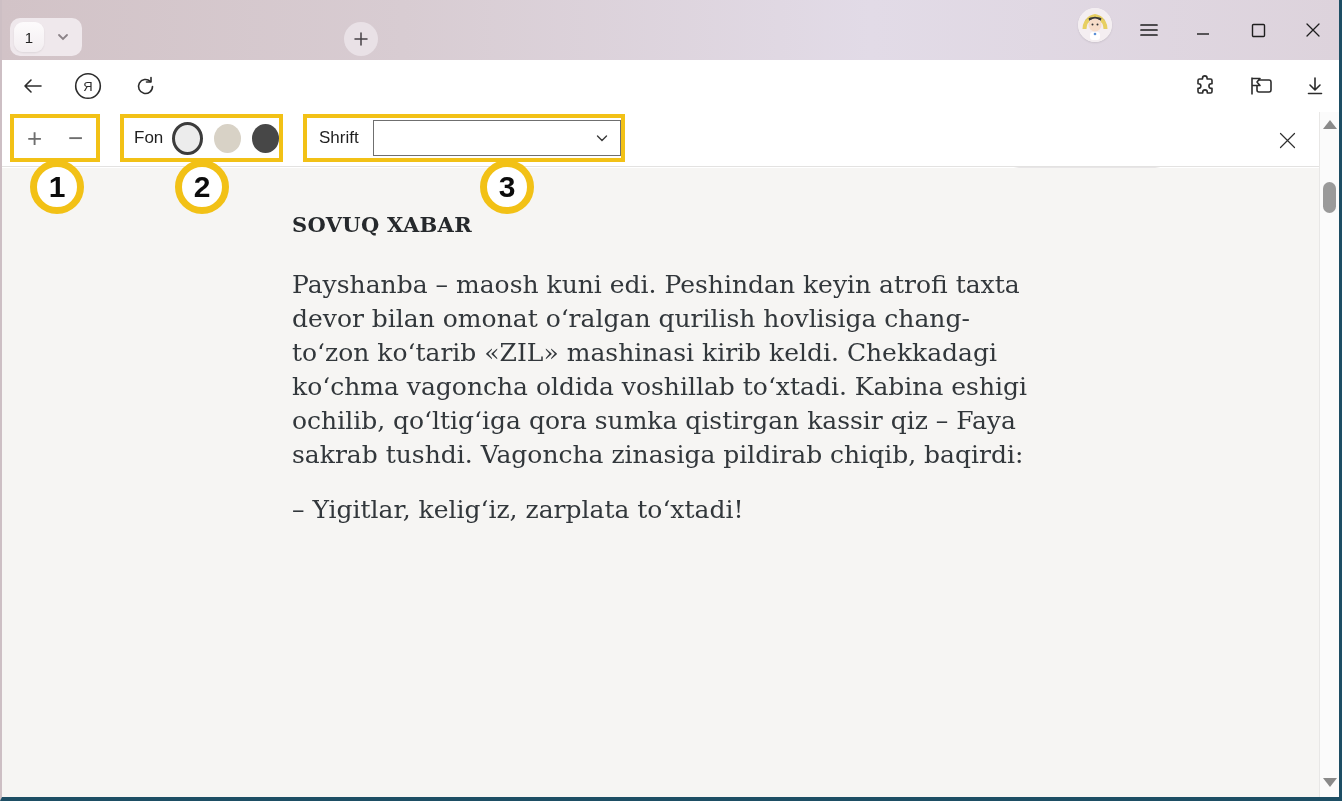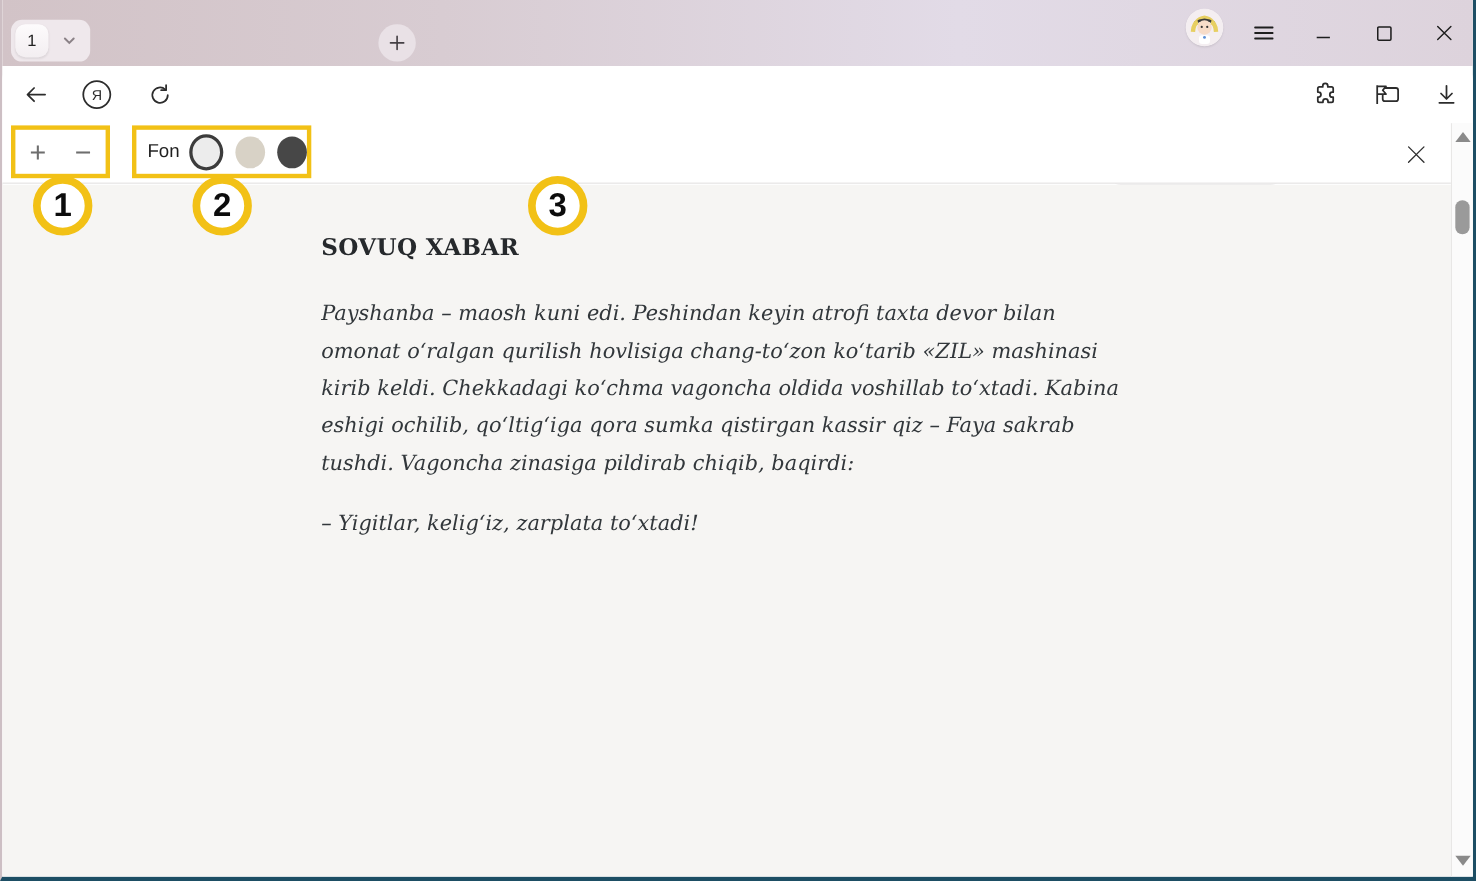--- a/index.html
+++ b/index.html
@@ -122,21 +122,21 @@
   .badge2 { left: 173px; top: 160px; }
   .badge3 { left: 478px; top: 160px; }
 
   
   .content {
     position: absolute; left: 0; top: 168px; right: 20px; bottom: 0;
     background: #f6f5f3; overflow: hidden;
   }
   .bookcol { margin-left: 290px; width: 744px; font-family: "DejaVu Serif", serif; color: #32373b; }
   .bookcol h2 { font-size: 21px; color: #26292c; margin-top: 44px; letter-spacing: .3px; }
-  .bookcol p { font-size: 19px; line-height: 34px; margin-top: 21px; font-style: italic; }
+  .bookcol p { font-size: 25px; line-height: 34px; margin-top: 21px; }
   .bookcol p.first { margin-top: 31px; }
 
   
   .scrollbar {
     position: absolute; right: 0; top: 112px; bottom: 0; width: 20px;
     background: #fbfbfb; border-left: 1px solid #e8e7e6;
     display: flex; flex-direction: column; align-items: center;
   }
   .sb-up, .sb-down { width: 0; height: 0; border-left: 7px solid transparent; border-right: 7px solid transparent; }
   .sb-up   { margin-top: 8px;  border-bottom: 9px solid #8a8a8a; }
@@ -290,20 +290,28 @@
     <div class="ybox ybox1">
       <span class="zbtn">+</span>
       <span class="zbtn">−</span>
     </div>
     <div class="ybox ybox2">
       <span class="fonlabel">Fon</span>
       <span class="circle c-light"></span>
       <span class="circle c-beige"></span>
       <span class="circle c-dark"></span>
     </div>
+    <div class="ybox ybox3">
+      <span class="shriftlabel">Shrift</span>
+      <span class="fontselect">
+        <svg width="16" height="16" viewBox="0 0 16 16" fill="none" stroke="#3a3a3a" stroke-width="1.4" stroke-linecap="round">
+            <path d="M3.5 6l4.5 4.5L12.5 6"></path>
+          </svg>
+      </span>
+    </div>
     <div class="readerclose">
       <svg width="19" height="19" viewBox="0 0 19 19" stroke="#2f2f2f" stroke-width="1.2" stroke-linecap="round">
           <path d="M2.5 2.5l14 14M16.5 2.5l-14 14"></path>
         </svg>
     </div>
   </div>
 
   <div class="badge badge1">1</div>
   <div class="badge badge2">2</div>
   <div class="badge badge3">3</div>

